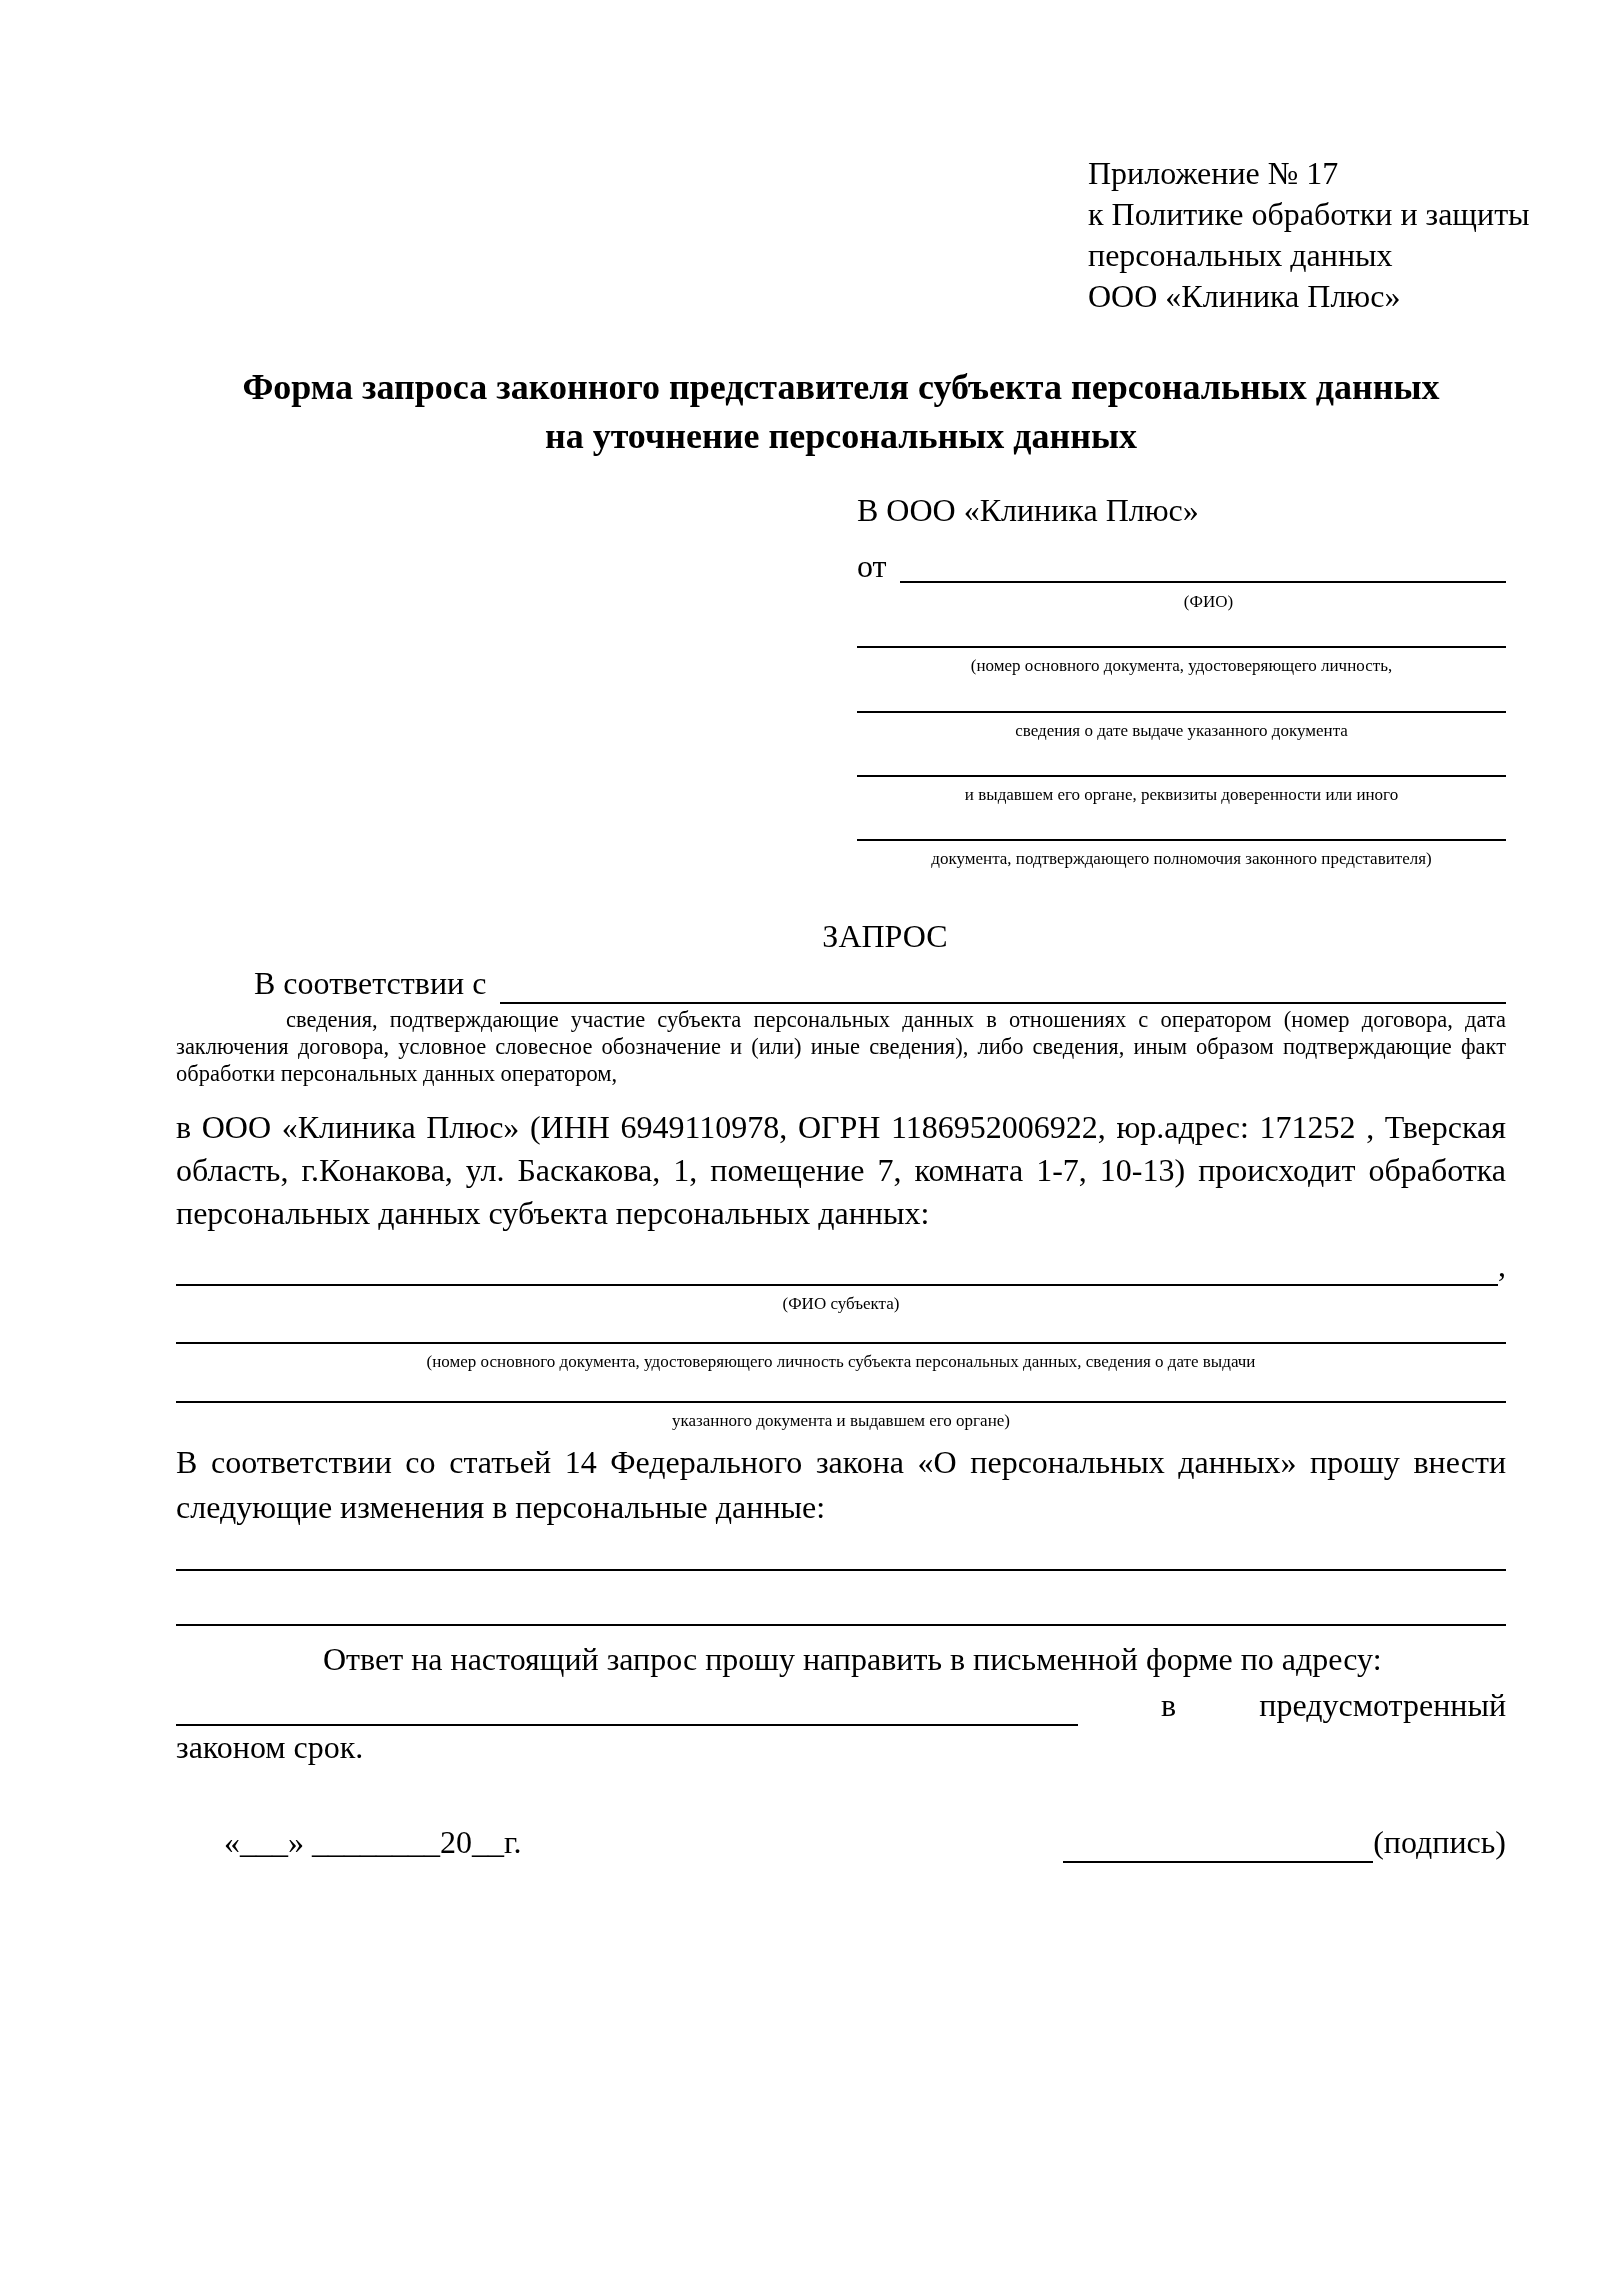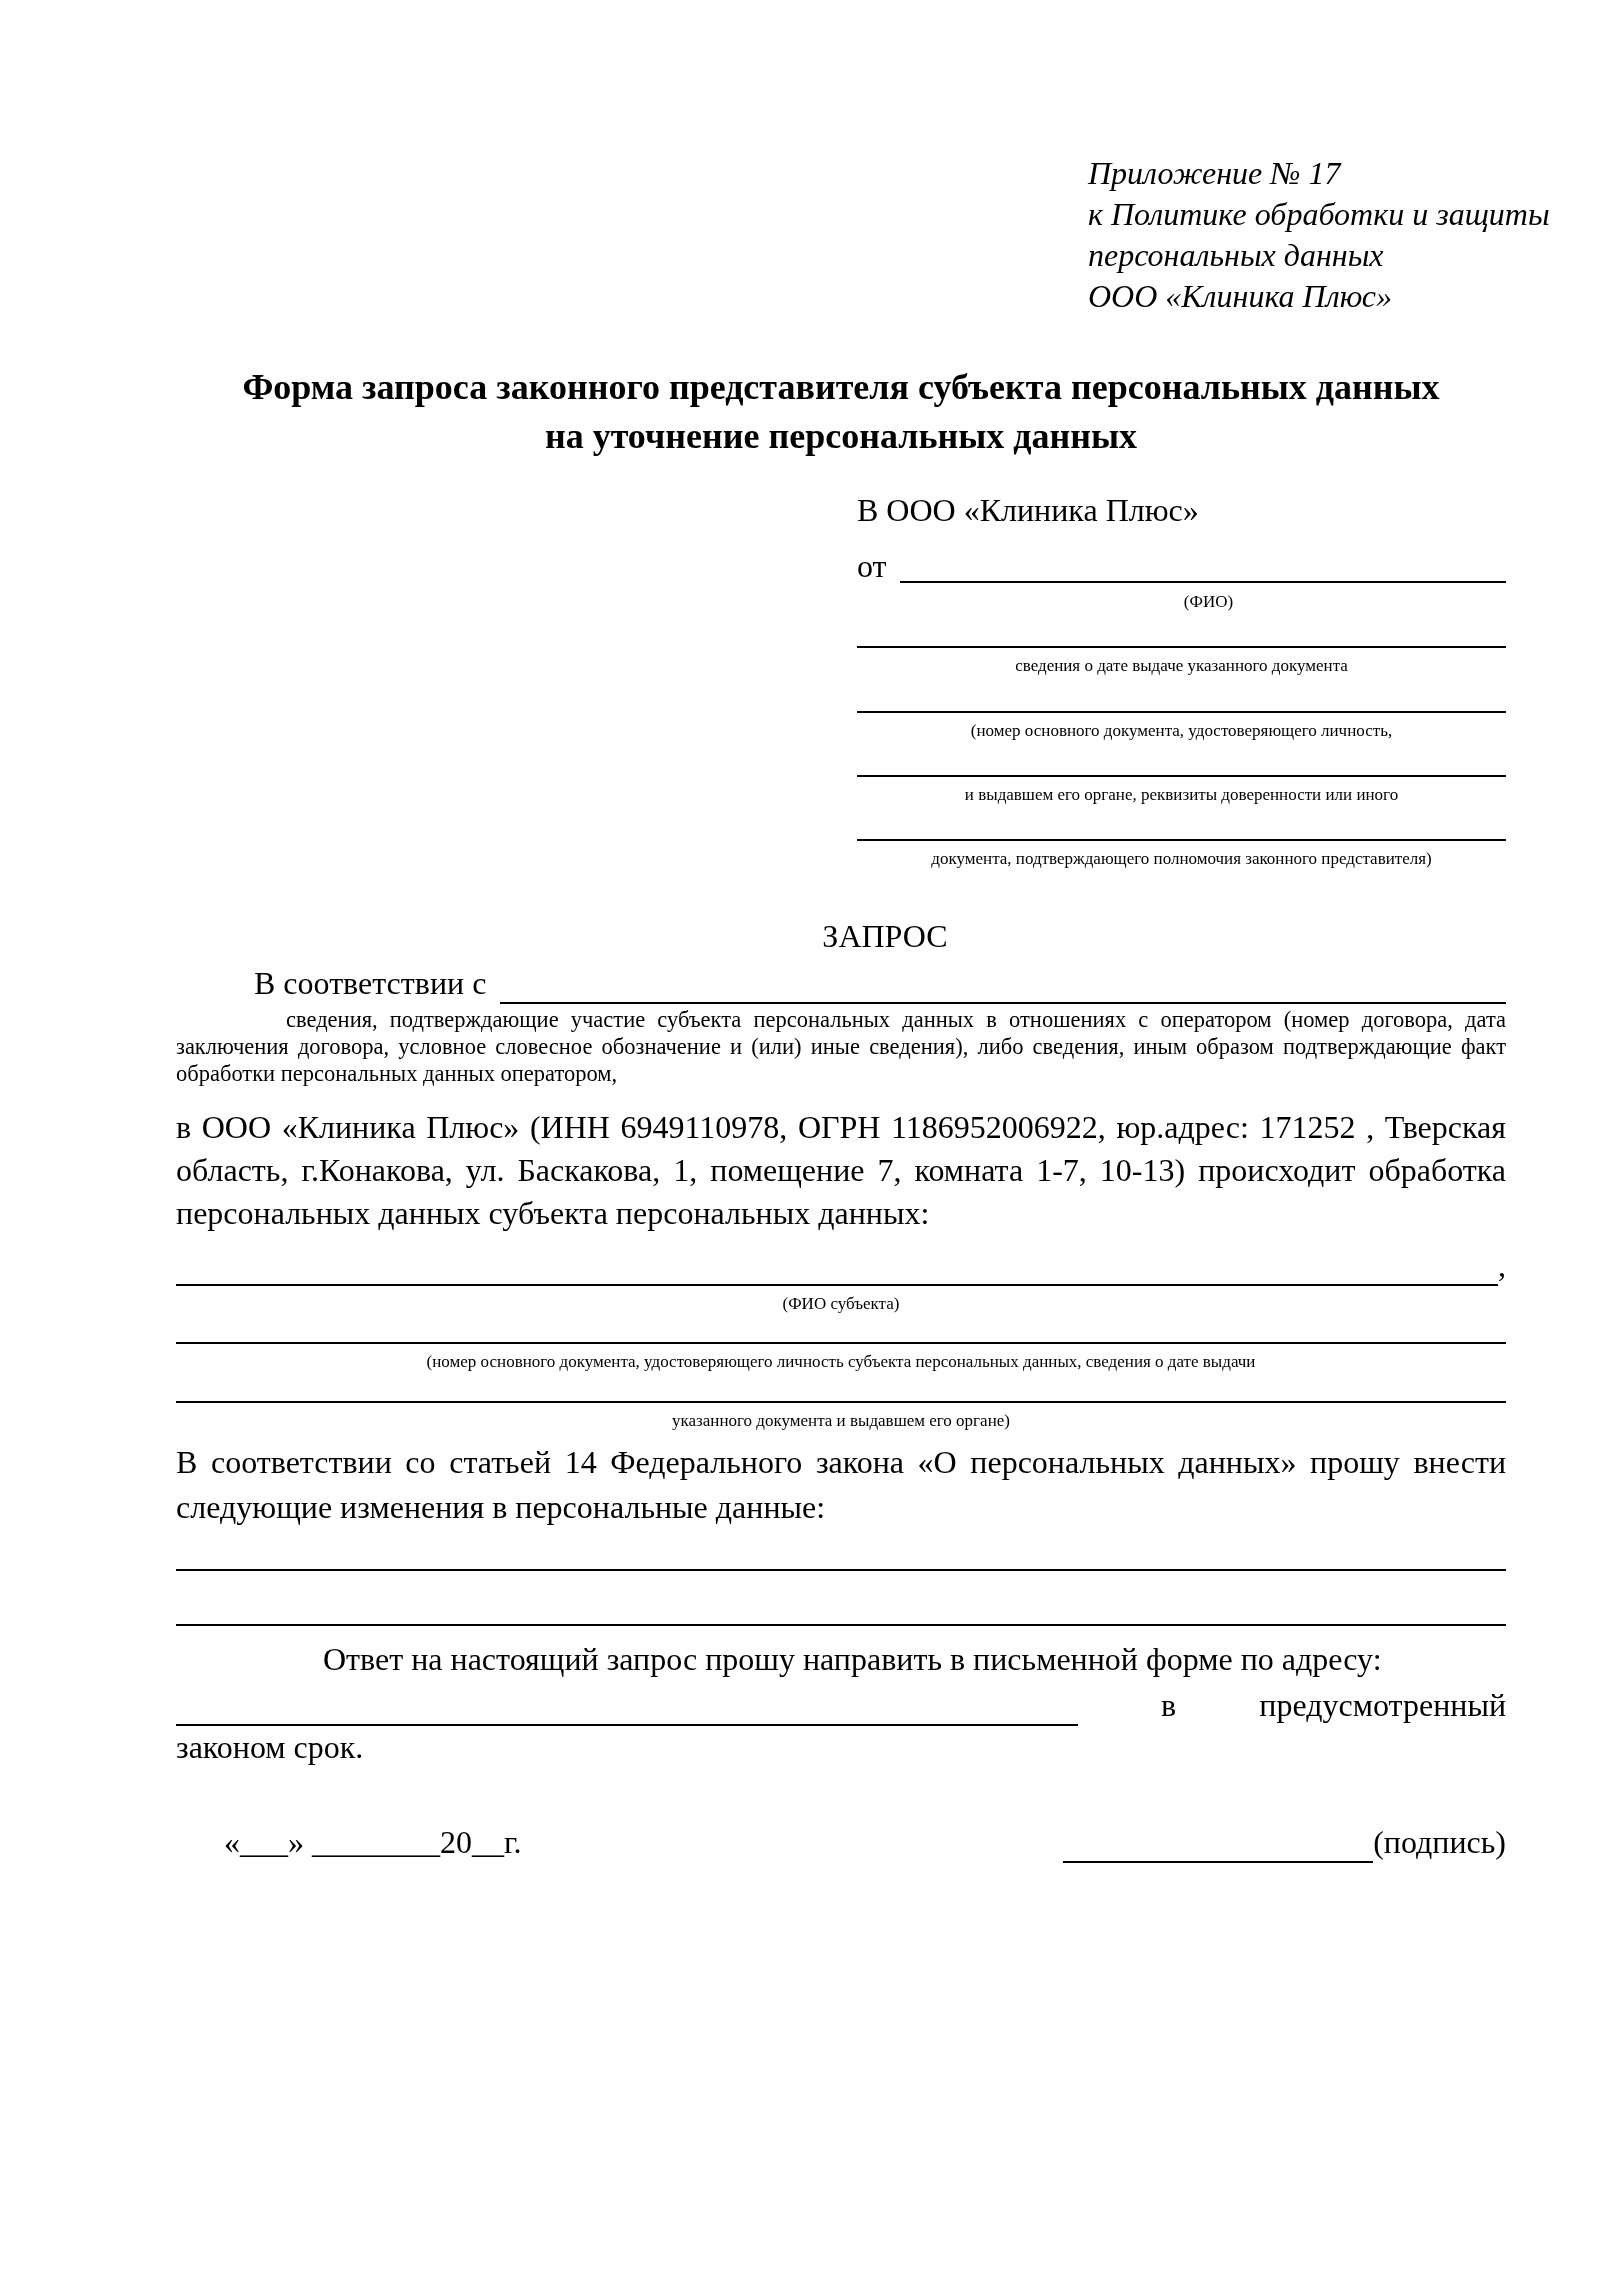--- a/index.html
+++ b/index.html
@@ -11,21 +11,21 @@
     color:#000000;
     font-family:"Liberation Serif","DejaVu Serif",serif;
     font-size:32px;
     line-height:41px;
     padding:153px 115px 0 176px;
     position:relative;
     overflow:hidden;
   }
 
   
-  .appendix { margin-left:912px; white-space:nowrap;font-style:italic; }
+  .appendix { margin-left:912px; white-space:nowrap; }
 
   
   .doc-title { margin-top:46px; text-align:center; font-weight:700; font-size:36px; line-height:49px; }
 
   
   .addressee { margin-top:29px; margin-left:681px; width:649px; }
   .from-row { display:flex; align-items:center; margin-top:16px; height:39px; }
   .from-label { flex:0 0 auto; padding-right:13.7px; }
   .fill { border-bottom:2.9px solid #000; }
   .from-rule { flex:1 1 auto; height:33px; }
@@ -84,25 +84,25 @@
   <div class="addressee">
     <div>В ООО «Клиника Плюс»</div>
     <div class="from-row">
       <span class="from-label">от</span>
       <span class="fill from-rule"></span>
     </div>
     <div class="cap fio-cap">(ФИО)</div>
 
     <div class="addr-group">
       <div class="line-rule"></div>
-      <div class="cap under-cap">сведения о дате выдаче указанного документа</div>
+      <div class="cap under-cap">(номер основного документа, удостоверяющего личность,</div>
     </div>
     <div class="addr-group">
       <div class="line-rule"></div>
-      <div class="cap under-cap">(номер основного документа, удостоверяющего личность,</div>
+      <div class="cap under-cap">сведения о дате выдаче указанного документа</div>
     </div>
     <div class="addr-group">
       <div class="line-rule"></div>
       <div class="cap under-cap">и выдавшем его органе, реквизиты доверенности или иного</div>
     </div>
     <div class="addr-group">
       <div class="line-rule"></div>
       <div class="cap under-cap">документа, подтверждающего полномочия законного представителя)</div>
     </div>
   </div>

